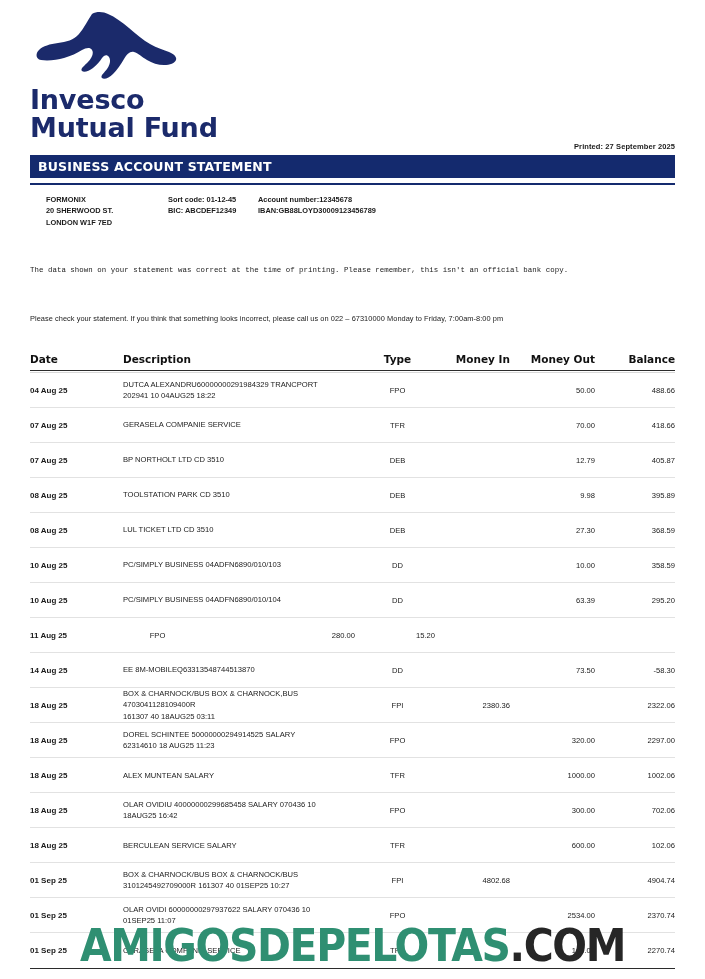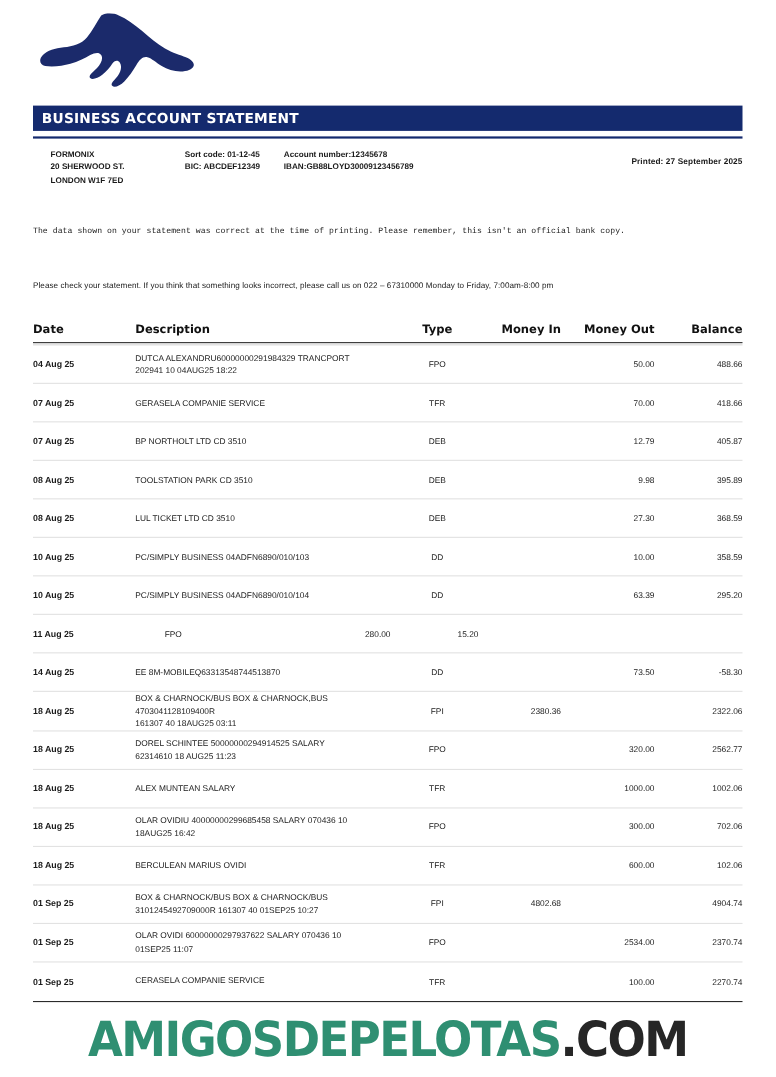--- a/index.html
+++ b/index.html
@@ -178,20 +178,24 @@
       <path fill="#1b2a6b" d="M62 2 C58 8 54 16 49 22 C44 28 36 30 28 31 C20 32 13 34 9 38
         C5 42 6 47 11 48 C18 49 27 48 34 46 C41 44 47 41 52 38
         C56 36 60 35 62 38 C64 41 62 46 58 50 C54 54 50 57 52 59
         C54 61 59 59 63 56 C67 53 70 49 72 46 C74 43 77 42 79 45
         C81 48 80 53 77 57 C74 61 70 64 72 66 C74 68 79 66 83 62
         C87 58 91 52 94 47 C97 42 100 39 104 40 C108 41 112 45 117 48
         C122 51 128 53 134 53 C140 53 145 51 146 48 C147 45 144 42 139 40
         C134 38 127 36 120 32 C113 28 106 22 99 16 C92 10 85 5 78 2
         C74 0 67 -1 62 2 Z"></path>
     </svg>
+    <div class="logo-word">
+      <div>Invesco</div>
+      <div>Mutual Fund</div>
+    </div>
   </div>
 
   <div class="printed">Printed: 27 September 2025</div>
 
   <div class="title-bar">
     <span class="title-text">BUSINESS ACCOUNT STATEMENT</span>
   </div>
   <div class="title-rule"></div>
 
   <div class="info-row">
@@ -303,41 +307,41 @@
           <div class="col-in">2380.36</div>
           <div class="col-out"></div>
           <div class="col-bal">2322.06</div>
         </div>
         <div class="trow">
           <div class="col-date">18 Aug 25</div>
           <div class="col-desc"><span>DOREL SCHINTEE 50000000294914525 SALARY</span><span class="desc-l2">62314610 18 AUG25 11:23</span></div>
           <div class="col-type">FPO</div>
           <div class="col-in"></div>
           <div class="col-out">320.00</div>
-          <div class="col-bal">2562.77</div>
+          <div class="col-bal">2297.00</div>
         </div>
         <div class="trow">
           <div class="col-date">18 Aug 25</div>
           <div class="col-desc"><span>ALEX MUNTEAN SALARY</span></div>
           <div class="col-type">TFR</div>
           <div class="col-in"></div>
           <div class="col-out">1000.00</div>
           <div class="col-bal">1002.06</div>
         </div>
         <div class="trow">
           <div class="col-date">18 Aug 25</div>
           <div class="col-desc"><span>OLAR OVIDIU 40000000299685458 SALARY 070436 10</span><span class="desc-l2">18AUG25 16:42</span></div>
           <div class="col-type">FPO</div>
           <div class="col-in"></div>
           <div class="col-out">300.00</div>
           <div class="col-bal">702.06</div>
         </div>
         <div class="trow">
           <div class="col-date">18 Aug 25</div>
-          <div class="col-desc"><span>BERCULEAN MARIUS OVIDI</span></div>
+          <div class="col-desc"><span>BERCULEAN SERVICE SALARY</span></div>
           <div class="col-type">TFR</div>
           <div class="col-in"></div>
           <div class="col-out">600.00</div>
           <div class="col-bal">102.06</div>
         </div>
         <div class="trow">
           <div class="col-date">01 Sep 25</div>
           <div class="col-desc"><span>BOX &amp; CHARNOCK/BUS BOX &amp; CHARNOCK/BUS</span><span class="desc-l2">3101245492709000R 161307 40 01SEP25 10:27</span></div>
           <div class="col-type">FPI</div>
           <div class="col-in">4802.68</div>

